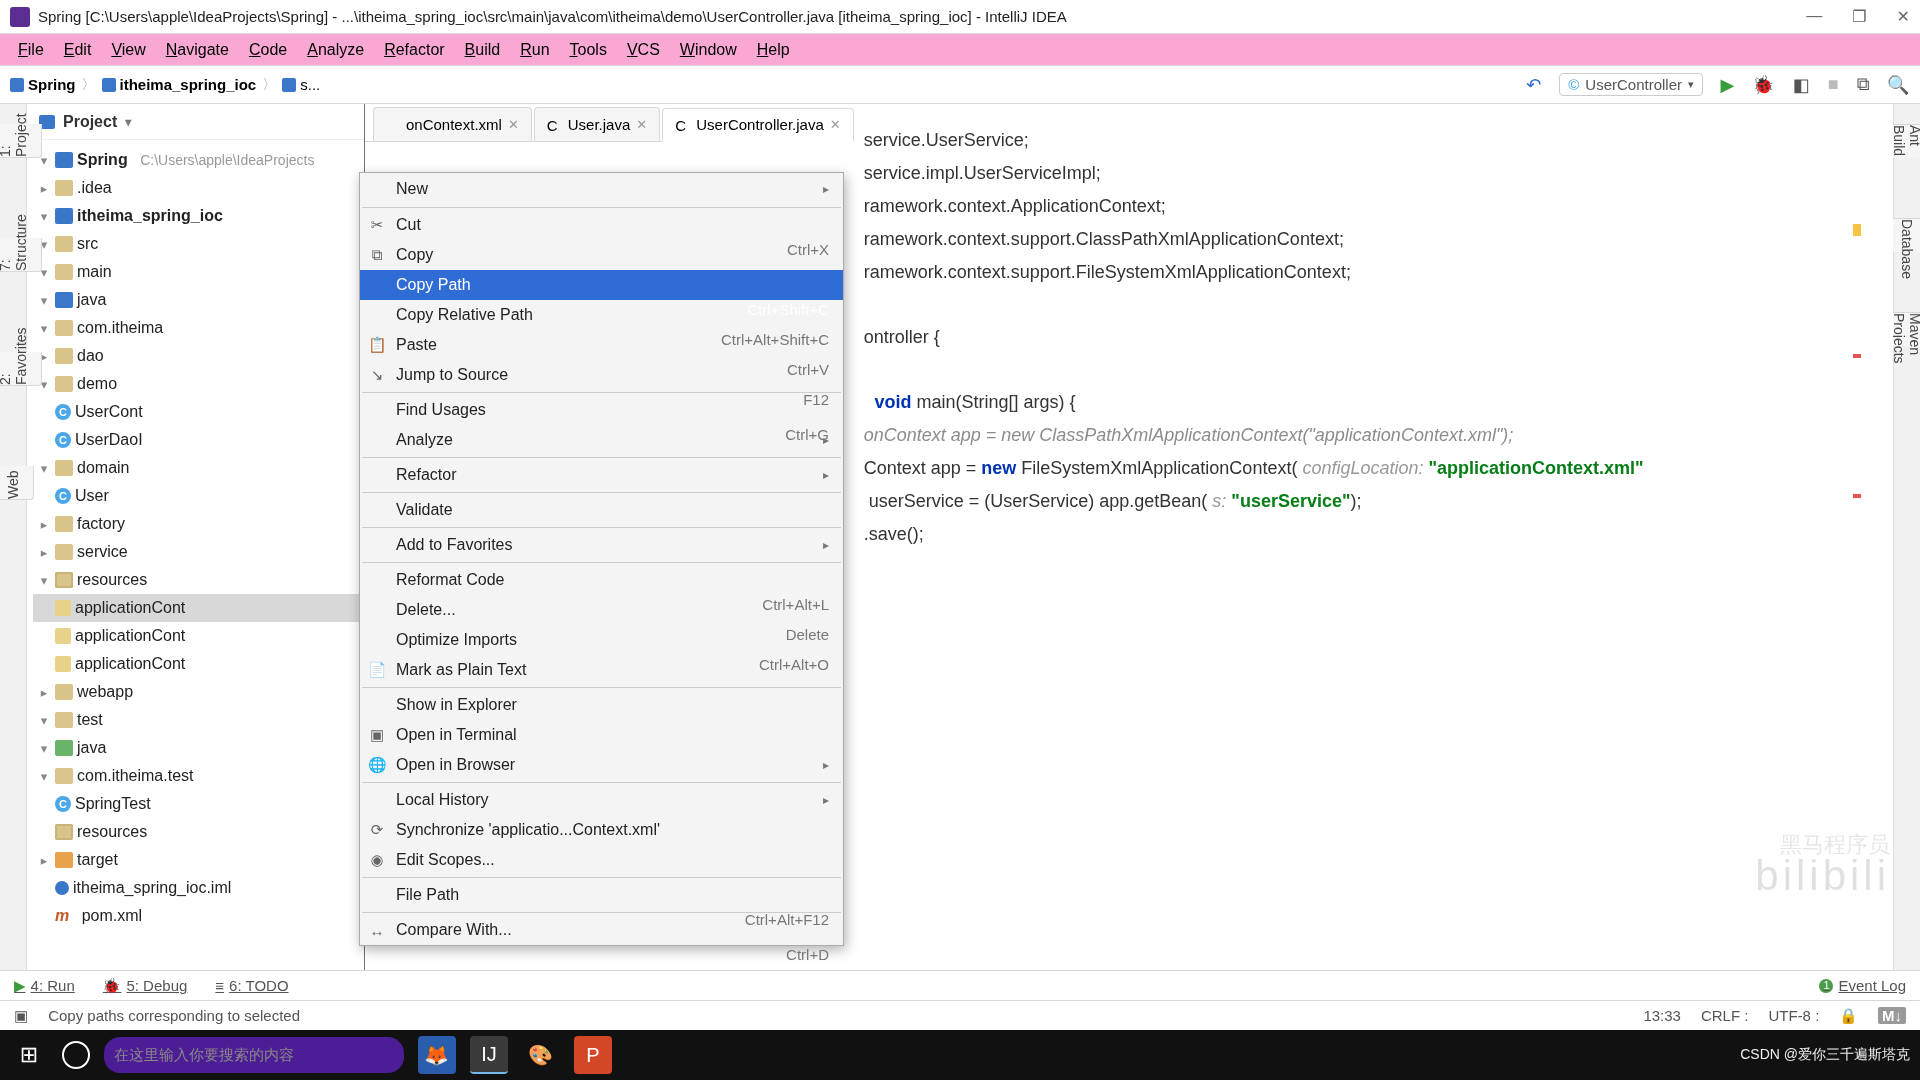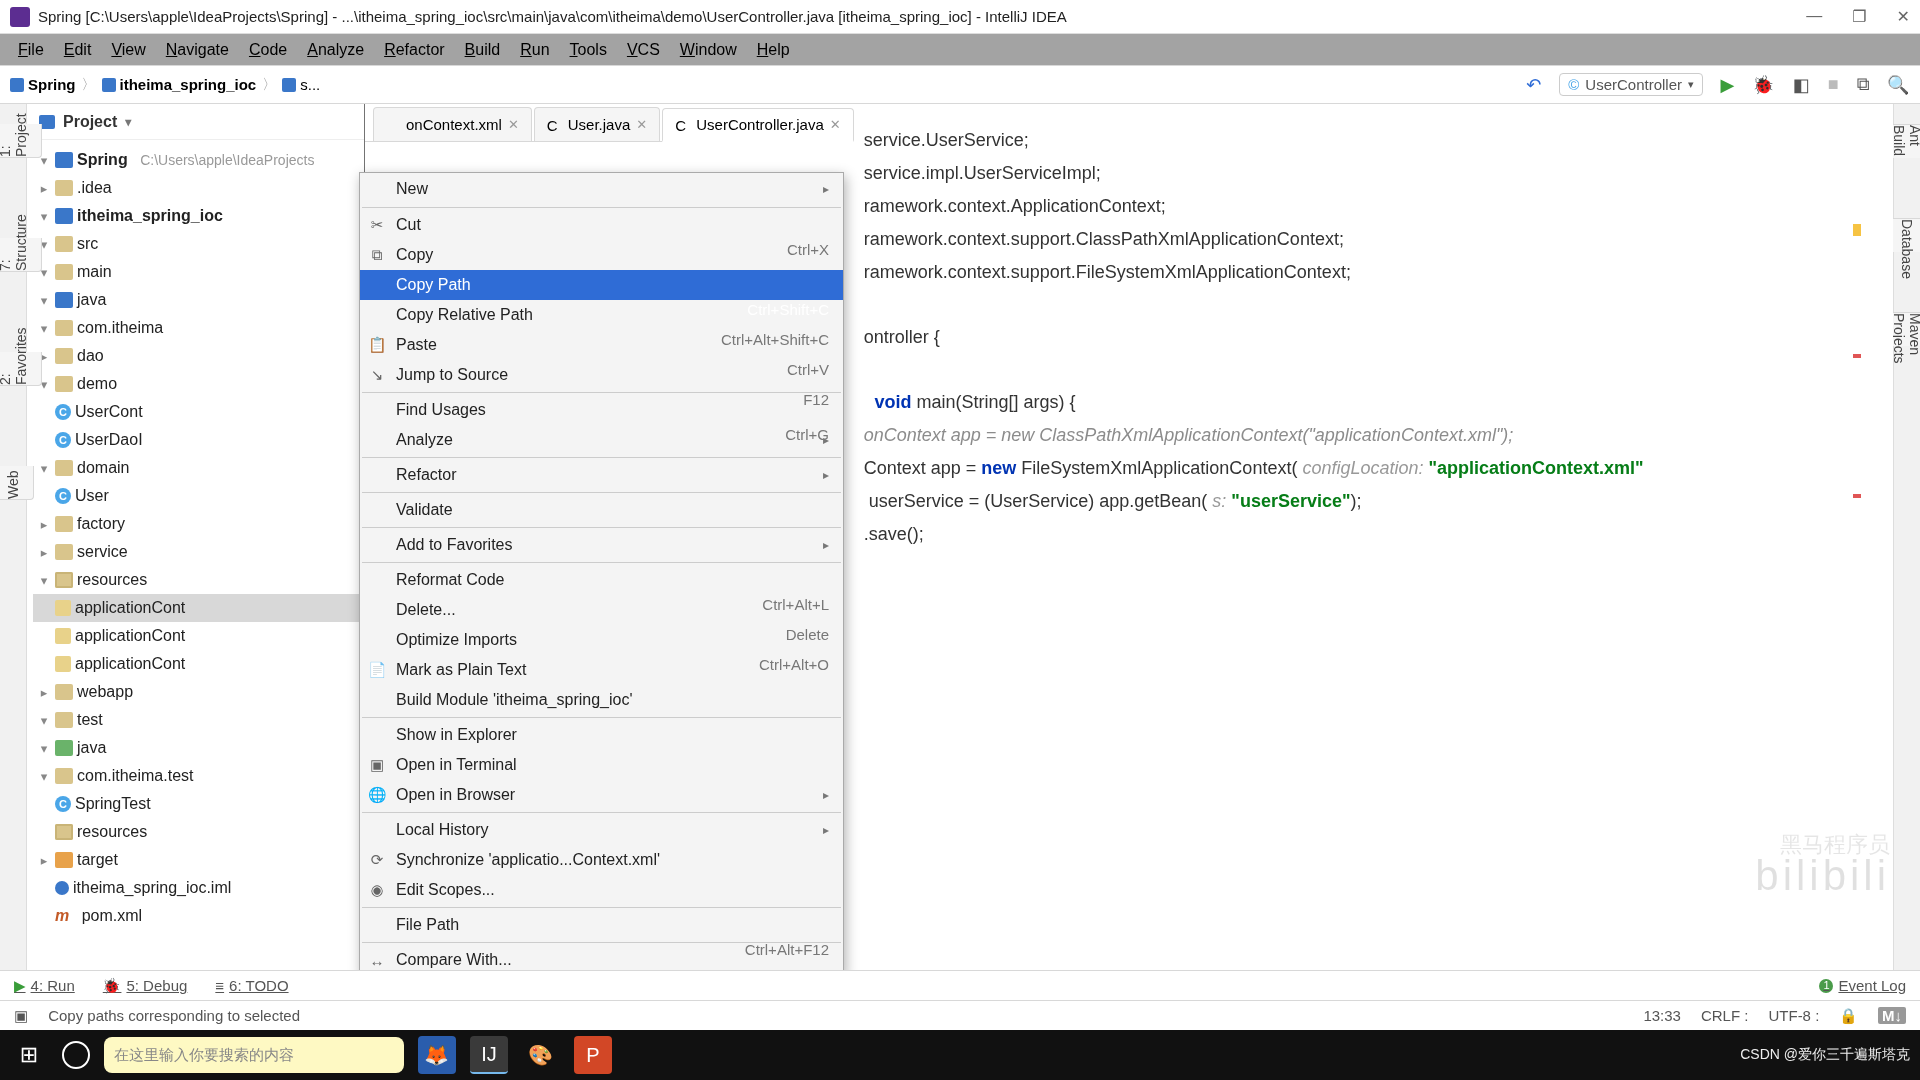--- a/index.html
+++ b/index.html
@@ -7,21 +7,21 @@
 .window { width: 100%; height: 100%; display: flex; flex-direction: column; background: #fff; }
 
 
 .titlebar { height: 34px; background: #fff; border-bottom: 1px solid #ddd; display: flex; align-items: center; padding: 0 10px; color: #333; }
 .titlebar .app-icon { width: 20px; height: 20px; background: #5c2d91; border-radius: 3px; margin-right: 8px; }
 .titlebar .title-text { flex: 1; font-size: 15px; color: #222; }
 .titlebar .win-controls { display: flex; gap: 30px; font-size: 16px; color: #666; }
 .titlebar .win-controls span { cursor: pointer; }
 
 
-.menubar { height: 32px; background: #a3a3a3; border-bottom: 1px solid #d8d8d8; display: flex; align-items: center; padding: 0 8px; font-size: 16px; }
+.menubar { height: 32px; background: #f9a8d4; border-bottom: 1px solid #d8d8d8; display: flex; align-items: center; padding: 0 8px; font-size: 16px; }
 .menubar span { padding: 4px 10px; cursor: pointer; }
 .menubar span:first-letter { text-decoration: underline; }
 
 
 .navbar { height: 38px; background: #fff; border-bottom: 1px solid #d8d8d8; display: flex; align-items: center; padding: 0 10px; font-size: 15px; }
 .breadcrumb { display: flex; align-items: center; gap: 6px; flex: 1; }
 .breadcrumb .crumb { display: flex; align-items: center; gap: 4px; }
 .breadcrumb .fold-icon { width: 14px; height: 14px; background: #3a77c9; border-radius: 2px; display:inline-block;}
 .breadcrumb .sep { color: #999; font-size: 14px; }
 .nav-tools { display: flex; align-items: center; gap: 18px; color: #555; }
@@ -85,21 +85,21 @@
 .bottombar{ height:30px; border-top:1px solid #d8d8d8; background:#fff; display:flex; align-items:center; padding:0 14px; font-size:15px; color:#555; gap:28px;}
 .bottombar .bb-item{ display:flex; align-items:center; gap:5px; text-decoration:underline; cursor:pointer;}
 .bottombar .spacer{flex:1;}
 .statusbar{ height:30px; border-top:1px solid #d8d8d8; background:#fff; display:flex; align-items:center; padding:0 14px; font-size:15px; color:#555; gap:20px;}
 .statusbar .spacer{flex:1;}
 
 
 .taskbar{ height:50px; background:#111; display:flex; align-items:center; padding:0 10px; gap:14px;}
 .taskbar .tb-icon{ width:38px; height:38px; border-radius:4px; display:flex; align-items:center; justify-content:center; color:#fff; font-size:20px;}
 .taskbar .start{ background:transparent; font-size:22px;}
-.taskbar .searchbox{ height:36px; width:300px; background:#fef9c3; border-radius:8px; padding:0 10px; color:#888; display:flex; align-items:center;}
+.taskbar .searchbox{ height:36px; width:300px; background:#4c1d95; border-radius:16px; padding:0 10px; color:#888; display:flex; align-items:center;}
 .taskbar .spacer{flex:1;}
 .taskbar .tray{ color:#eee; font-size:14px; display:flex; align-items:center; gap:14px;}
 .watermark{ position:absolute; right:30px; bottom:70px; color:rgba(0,0,0,0.12); font-size:42px; font-weight:normal; letter-spacing:4px; pointer-events:none;}
 .watermark2{ position:absolute; right:30px; bottom:110px; color:rgba(0,0,0,0.10); font-size:22px; pointer-events:none;}
 .marker{ position:absolute; right:32px; top:120px; width:8px; height:12px; background:#f6c343;}
 .errmarker{ position:absolute; right:32px; top:250px; width:8px; height:4px; background:#e05555;}
 .errmarker2{ position:absolute; right:32px; top:390px; width:8px; height:4px; background:#e05555;}
 
 </style>
 </head>
@@ -425,23 +425,20 @@
           <span class="mlabel">Delete...</span>
           <span class="mshort">Delete</span>
         </div>
       <div class="mrow">
           <span class="mlabel">Optimize Imports</span>
           <span class="mshort">Ctrl+Alt+O</span>
         </div>
       <div class="mrow">
           <span class="micon">📄</span>
           <span class="mlabel">Mark as Plain Text</span>
-        </div>
-      <div class="mrow">
-          <span class="mlabel">Build Module 'itheima_spring_ioc'</span>
         </div>
       <div class="msep"></div>
       <div class="mrow">
           <span class="mlabel">Show in Explorer</span>
         </div>
       <div class="mrow">
           <span class="micon">▣</span>
           <span class="mlabel">Open in Terminal</span>
         </div>
       <div class="mrow">

